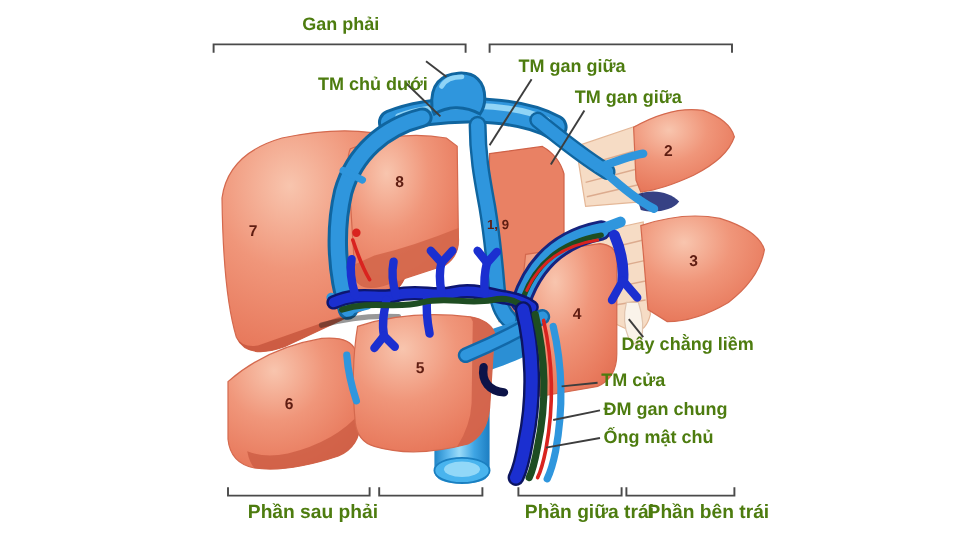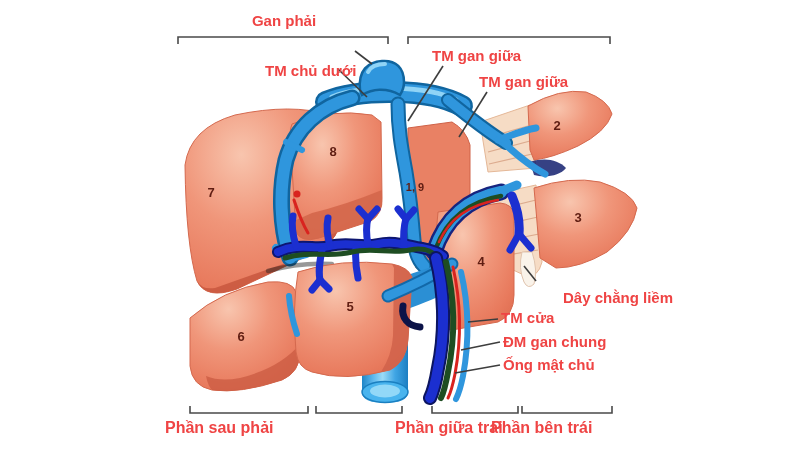--- a/index.html
+++ b/index.html
@@ -2,25 +2,25 @@
 <html><head>
 <meta charset="utf-8">
 <style>
   html,body{margin:0;padding:0;background:#ffffff;}
   .stage{
     position:relative;width:800px;height:450px;background:#ffffff;overflow:hidden;
     font-family:"Liberation Sans", sans-serif;
   }
   .stage svg{position:absolute;left:0;top:0;}
   .lbl{
-    position:absolute;font-weight:bold;font-size:15px;color:#ef4444;
+    position:absolute;font-weight:bold;font-size:15px;color:#4d7c0f;
     white-space:nowrap;line-height:17px;
   }
   .lbl.heading{font-size:15px;}
-  .lbl.bottom{font-size:16px;width:150px;text-align:left;}
+  .lbl.bottom{font-size:16px;width:150px;text-align:right;}
   .seg-num{font:bold 13px "Liberation Sans", sans-serif;fill:#5f1d12;}
   .seg-num.small{font-size:11px;}
 </style>
 </head>
 <body>
 
 <div class="stage">
 
   <svg width="800" height="450" viewBox="0 0 800 450">
     <defs>
@@ -202,21 +202,21 @@
       <path d="M432,406 L432,413 L518,413 L518,406"></path>
       <path d="M522,406 L522,413 L612,413 L612,406"></path>
     </g>
   </svg>
 
   <div class="lbl heading" style="left:234px;top:12px;width:100px;text-align:center;">Gan phải</div>
 
   <div class="lbl" style="left:265px;top:34px;margin-top:28px;">TM chủ dưới</div>
   <div class="lbl" style="left:432px;top:47px;">TM gan giữa</div>
   <div class="lbl" style="left:479px;top:73px;">TM gan giữa</div>
-  <div class="lbl" style="left:518px;top:289px;margin-left:45px;">Dây chằng liềm</div>
+  <div class="lbl" style="left:518px;top:279px;">Dây chằng liềm</div>
   <div class="lbl" style="left:501px;top:309px;">TM cửa</div>
   <div class="lbl" style="left:503px;top:333px;">ĐM gan chung</div>
   <div class="lbl" style="left:503px;top:356px;">Ống mật chủ</div>
 
   <div class="lbl bottom" style="left:165px;top:419px;">Phần sau phải</div>
   <div class="lbl bottom" style="left:395px;top:419px;">Phần giữa trái</div>
   <div class="lbl bottom" style="left:491px;top:419px;">Phần bên trái</div>
 
 </div>
 

